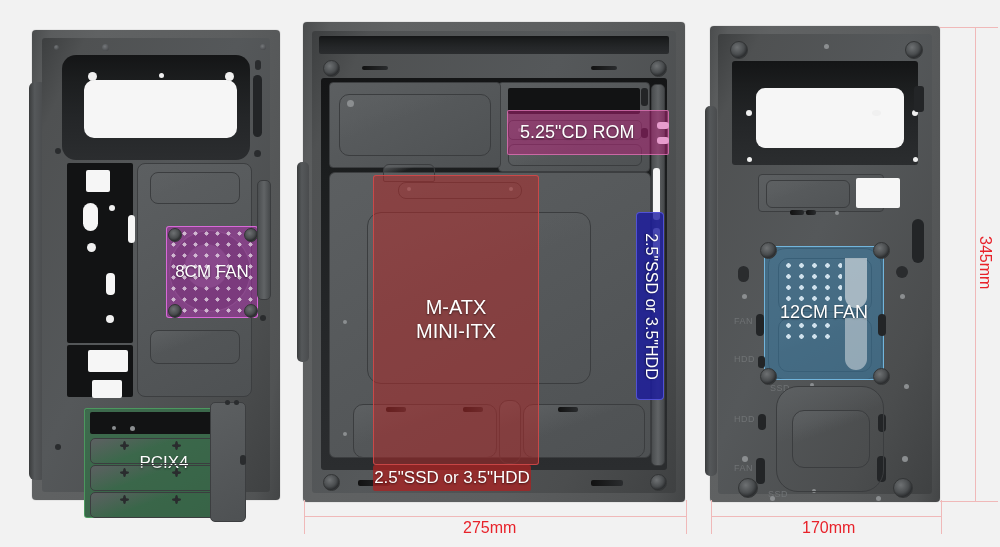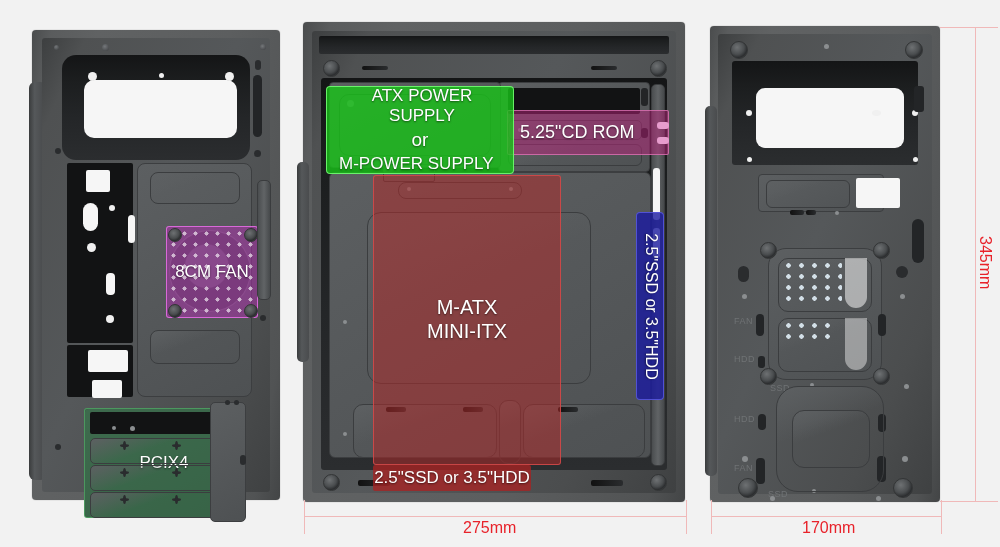--- a/index.html
+++ b/index.html
@@ -302,27 +302,22 @@
     <div class="screw" style="left:347px;top:452px;width:15px;height:15px;"></div>
     <div class="vent" style="left:55px;top:458px;width:32px;height:6px;"></div>
     <div class="vent" style="left:288px;top:458px;width:32px;height:6px;"></div>
 
     <div class="ov ov-cd" style="left:204px;top:88px;width:162px;height:45px;">
       <span>5.25"CD ROM</span>
     </div>
     <div class="dot" style="left:354px;top:100px;width:12px;height:7px;border-radius:3px;background:#e79ccd;"></div>
     <div class="dot" style="left:354px;top:115px;width:12px;height:7px;border-radius:3px;background:#e79ccd;"></div>
 
-    <div class="ov ov-psu" style="left:23px;top:64px;width:188px;height:88px;">
-      <span class="l1">ATX POWER SUPPLY</span>
-      <span class="l2">or</span>
-      <span class="l3">M-POWER SUPPLY</span>
-    </div>
-
-    <div class="ov ov-mb" style="left:70px;top:153px;width:188px;height:290px;align-items:center;">
+
+    <div class="ov ov-mb" style="left:70px;top:153px;width:166px;height:290px;align-items:center;">
       <span>M-ATX</span>
       <span>MINI-ITX</span>
     </div>
 
 
     <div class="ov ov-hddbot" style="left:70px;top:443px;width:158px;height:26px;">
       <span>2.5"SSD or 3.5"HDD</span>
     </div>
 
     <div class="ov ov-ssd" style="left:333px;top:190px;width:28px;height:188px;">
@@ -353,20 +348,23 @@
     <div class="white-win" style="left:146px;top:152px;width:44px;height:30px;border-radius:2px;"></div>
     <div class="vent" style="left:80px;top:184px;width:14px;height:5px;"></div>
     <div class="vent" style="left:96px;top:184px;width:10px;height:5px;"></div>
     <div class="dot lite" style="left:125px;top:185px;width:4px;height:4px;"></div>
     <div class="slot" style="left:202px;top:193px;width:12px;height:44px;border-radius:6px;"></div>
 
     <div class="plate" style="left:58px;top:222px;width:112px;height:130px;border-radius:18px;"></div>
     <div class="bay" style="left:68px;top:232px;width:92px;height:52px;border-radius:10px;"></div>
     <div class="bay" style="left:68px;top:292px;width:92px;height:52px;border-radius:10px;"></div>
 
+    <div class="ov ov-fan12" style="left:54px;top:220px;width:120px;height:134px;">
+      <span>12CM FAN</span>
+    </div>
     <div class="grill blue" style="left:70px;top:232px;width:62px;height:48px;"></div>
     <div class="grill blue" style="left:70px;top:292px;width:50px;height:22px;"></div>
     <div class="white-win" style="left:135px;top:232px;width:22px;height:50px;border-radius:0 0 12px 12px;opacity:.55;"></div>
     <div class="white-win" style="left:135px;top:292px;width:22px;height:52px;border-radius:0 0 12px 12px;opacity:.45;"></div>
     <div class="screw" style="left:50px;top:216px;width:15px;height:15px;"></div>
     <div class="screw" style="left:163px;top:216px;width:15px;height:15px;"></div>
     <div class="screw" style="left:50px;top:342px;width:15px;height:15px;"></div>
     <div class="screw" style="left:163px;top:342px;width:15px;height:15px;"></div>
 
     <span class="faintlabel" style="left:24px;top:290px;">FAN</span>

